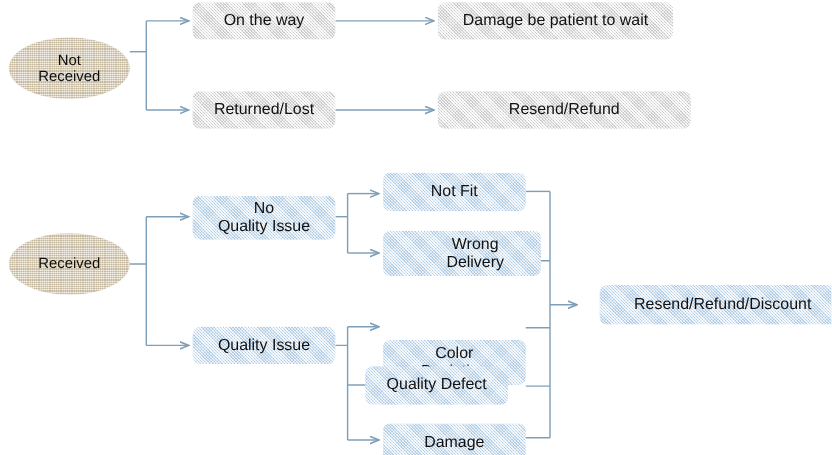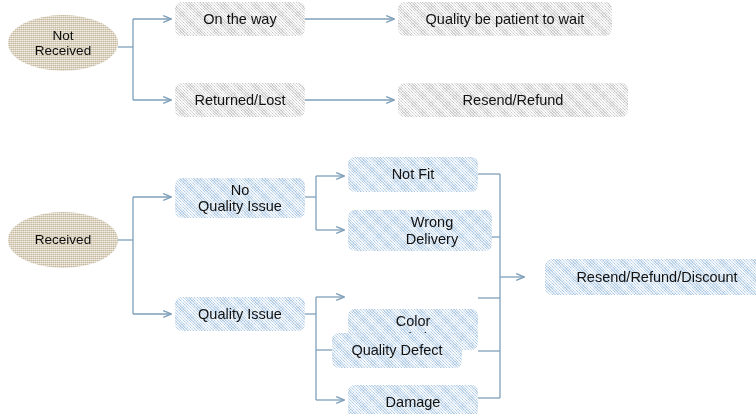--- a/index.html
+++ b/index.html
@@ -124,31 +124,31 @@
       <path d="M478,174 L500,174"></path>
       <path d="M478,237 L500,237"></path>
       <path d="M478,298 L500,298"></path>
       <path d="M478,351 L500,351"></path>
       <path d="M478,398 L500,398"></path>
       <path d="M500,174 L500,398"></path>
       <path d="M500,277 L524,277" marker-end="url(#arrow)"></path>
     </g>
   </svg>
 
-  <div class="node ellipse" style="left:8px; top:15px; width:110px; height:56px;">
+  <div class="node ellipse" style="left:8px; top:34px; width:110px; height:56px;">
     <span>Not
 Received</span>
   </div>
 
   <div class="node box-grey" style="left:175px; top:2px; width:130px; height:34px;text-align:right;">
     <span>On the way</span>
   </div>
 
   <div class="node box-grey" style="left:398px; top:2px; width:214px; height:34px;">
-    <span>Quality be patient to wait</span>
+    <span>Damage be patient to wait</span>
   </div>
 
   <div class="node box-grey" style="left:175px; top:83px; width:130px; height:34px;">
     <span>Returned/Lost</span>
   </div>
 
   <div class="node box-grey" style="left:398px; top:83px; width:230px; height:34px;justify-content:center;">
     <span>Resend/Refund</span>
   </div>
 

